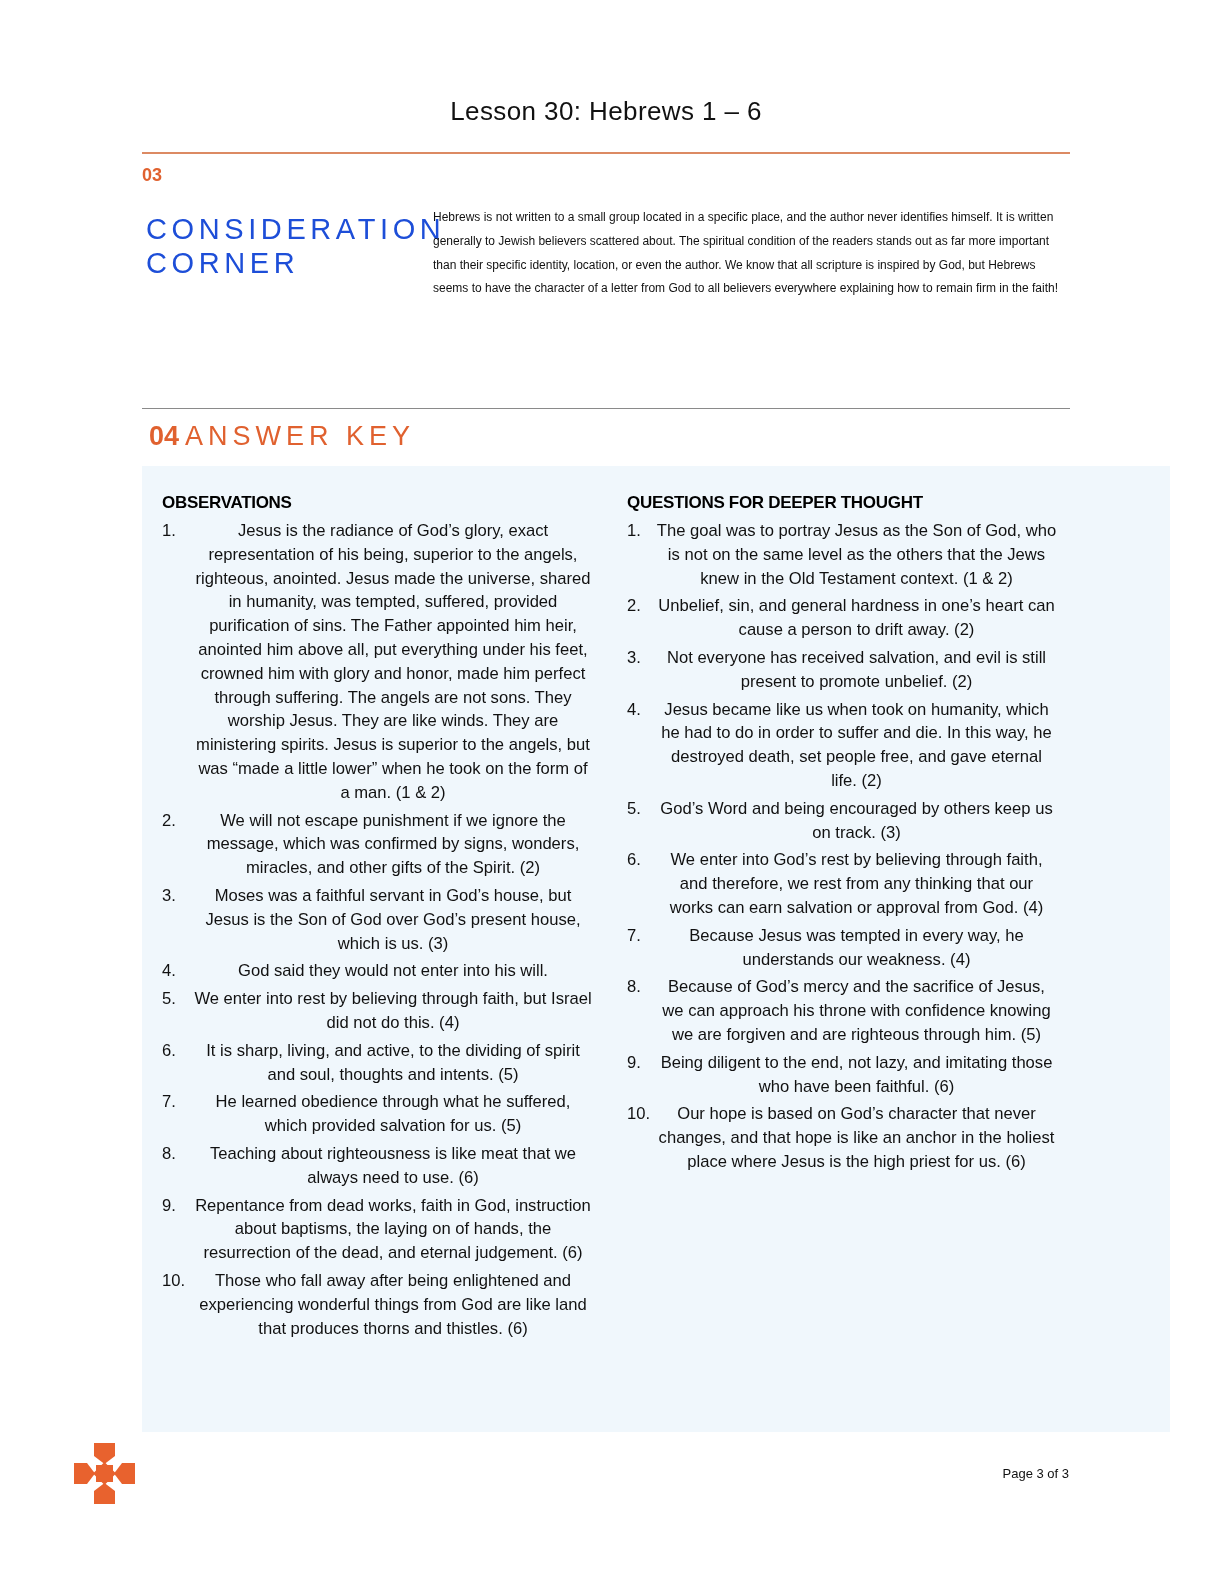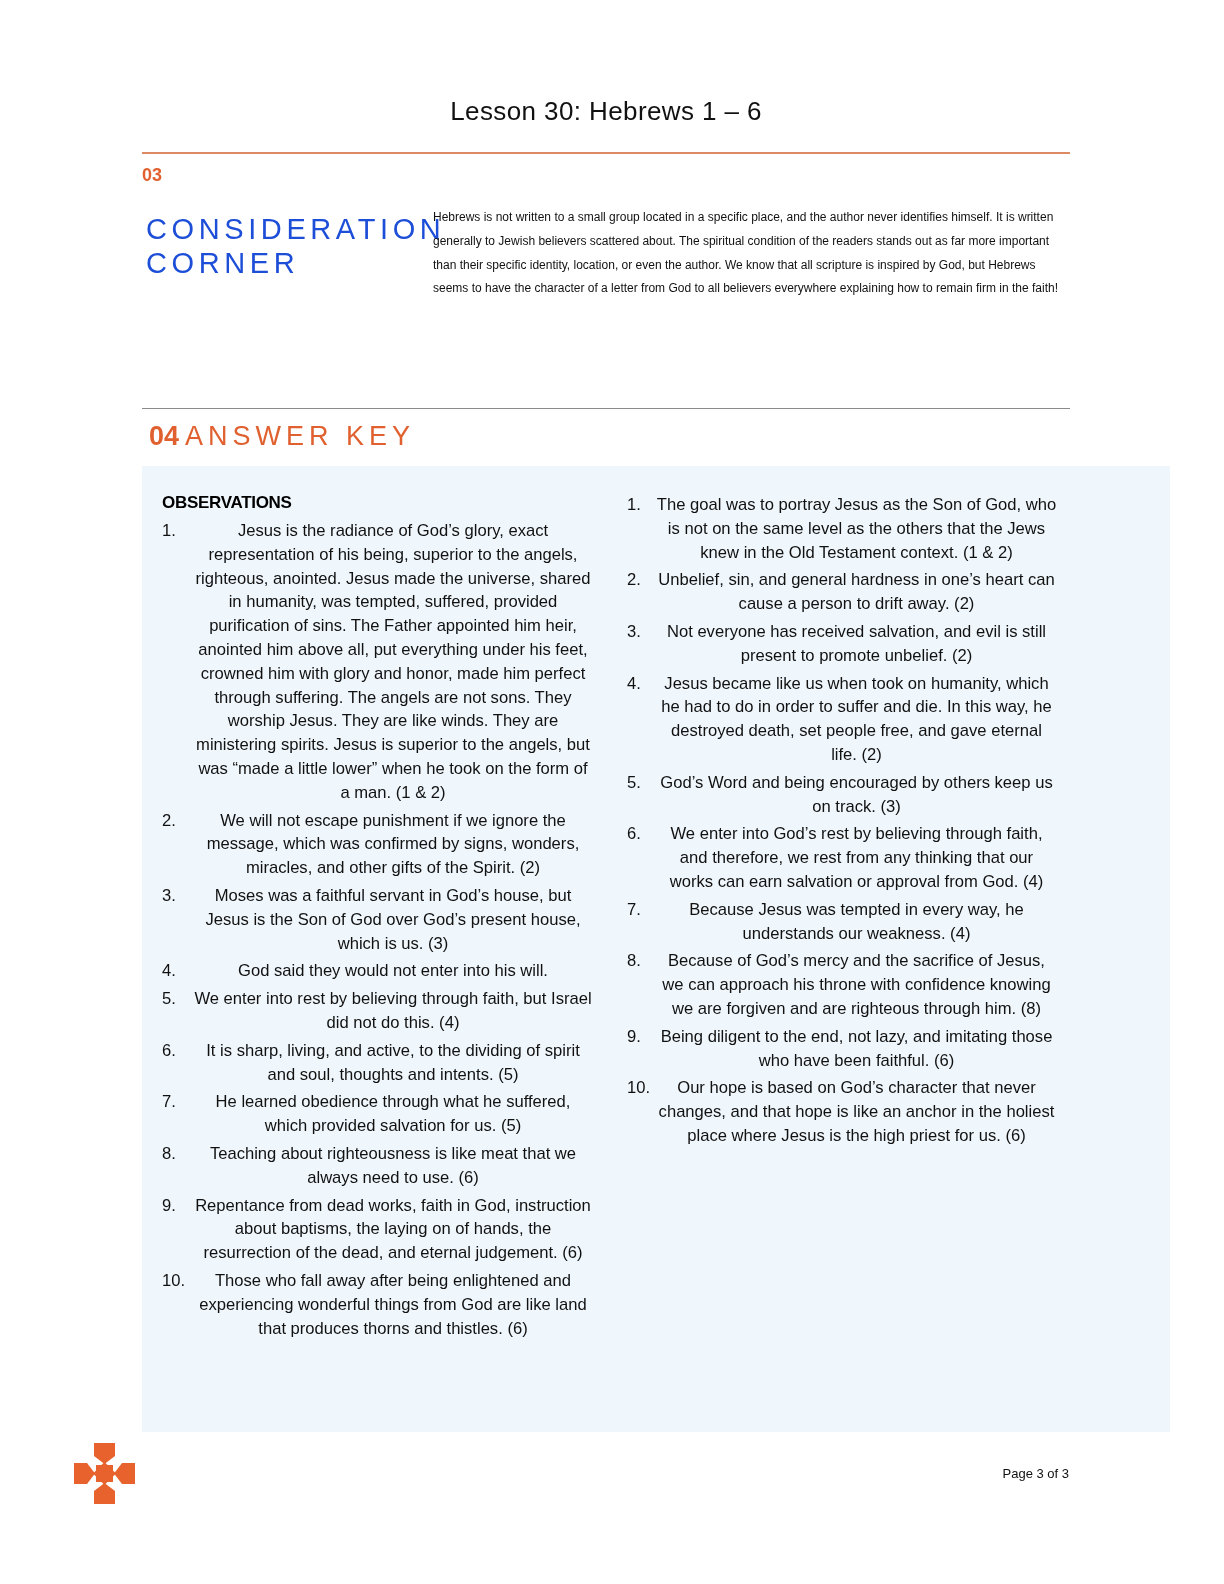--- a/index.html
+++ b/index.html
@@ -176,20 +176,21 @@
           <span class="t">Repentance from dead works, faith in God, instruction about baptisms, the laying on of hands, the resurrection of the dead, and eternal judgement. (6)</span>
         </li>
       <li>
           <span class="n">10.</span>
           <span class="t">Those who fall away after being enlightened and experiencing wonderful things from God are like land that produces thorns and thistles. (6)</span>
         </li>
     </ol>
   </div>
 
   <div class="col col-right">
+    <div class="col-head">QUESTIONS FOR DEEPER THOUGHT</div>
     <ol class="alist">
       <li>
           <span class="n">1.</span>
           <span class="t">The goal was to portray Jesus as the Son of God, who is not on the same level as the others that the Jews knew in the Old Testament context. (1 &amp; 2)</span>
         </li>
       <li>
           <span class="n">2.</span>
           <span class="t">Unbelief, sin, and general hardness in one’s heart can cause a person to drift away. (2)</span>
         </li>
       <li>
@@ -207,21 +208,21 @@
       <li>
           <span class="n">6.</span>
           <span class="t">We enter into God’s rest by believing through faith, and therefore, we rest from any thinking that our works can earn salvation or approval from God. (4)</span>
         </li>
       <li>
           <span class="n">7.</span>
           <span class="t">Because Jesus was tempted in every way, he understands our weakness. (4)</span>
         </li>
       <li>
           <span class="n">8.</span>
-          <span class="t">Because of God’s mercy and the sacrifice of Jesus, we can approach his throne with confidence knowing we are forgiven and are righteous through him. (8)</span>
+          <span class="t">Because of God’s mercy and the sacrifice of Jesus, we can approach his throne with confidence knowing we are forgiven and are righteous through him. (5)</span>
         </li>
       <li>
           <span class="n">9.</span>
           <span class="t">Being diligent to the end, not lazy, and imitating those who have been faithful. (6)</span>
         </li>
       <li>
           <span class="n">10.</span>
           <span class="t">Our hope is based on God’s character that never changes, and that hope is like an anchor in the holiest place where Jesus is the high priest for us. (6)</span>
         </li>
     </ol>

